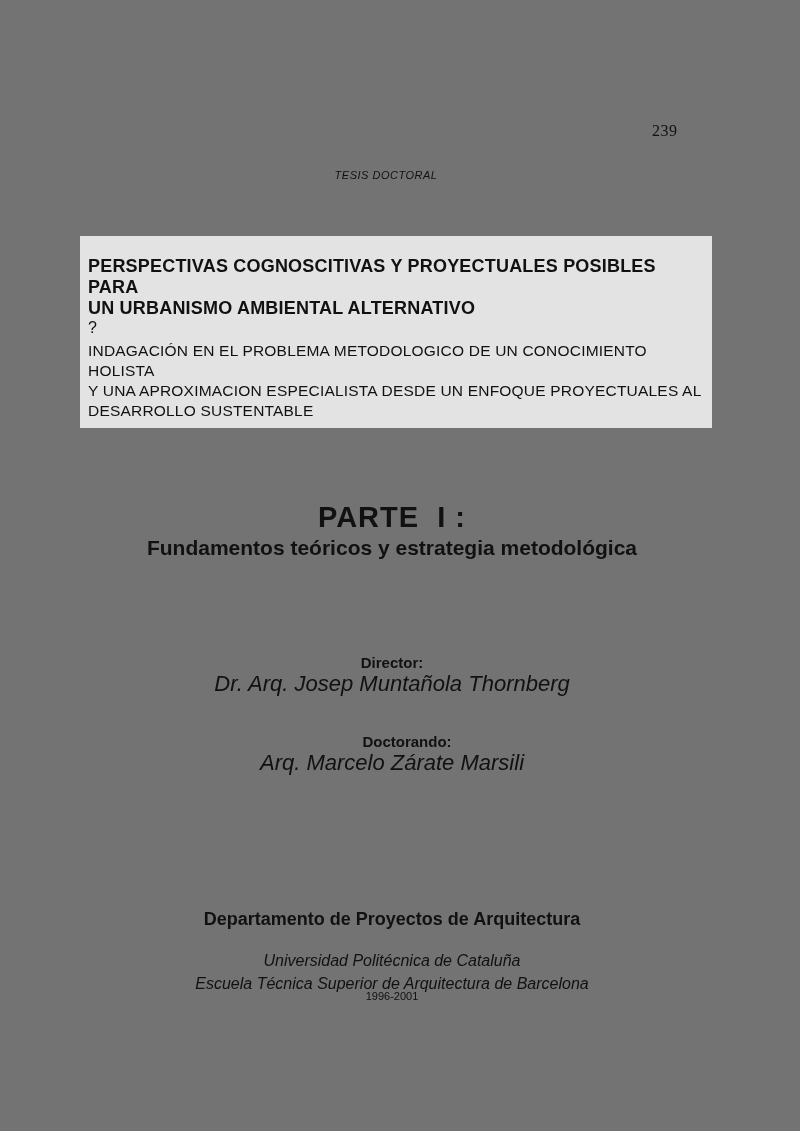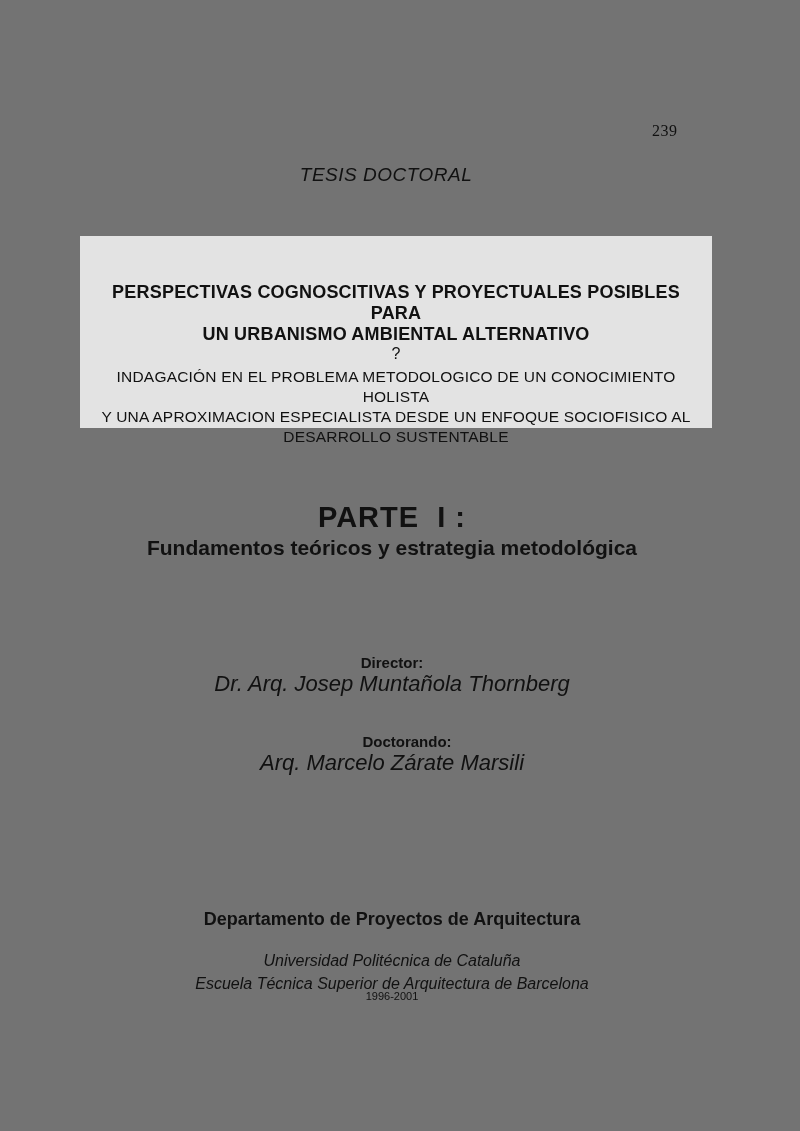--- a/index.html
+++ b/index.html
@@ -26,34 +26,33 @@
     top: 121px;
     left: 652px;
     font-family: "Liberation Serif", serif;
     font-size: 16px;
     line-height: 19px;
     letter-spacing: 0.5px;
   }
   .doc-header {
     top: 165px;
     font-style: italic;
-    font-size: 19px;
+    font-size: 11px;
     line-height: 20px;
     letter-spacing: 0.5px;
     width: 772px;
   }
   .title-box {
     top: 236px;
     left: 80px;
     width: 632px;
     height: 192px;
     background: #e3e3e3;
     box-sizing: border-box;
-    padding: 46px 8px 0 8px;
-    text-align: center;
+    padding: 20px 8px 0 8px;
   }
   .box-title {
     font-weight: bold;
     font-size: 18px;
     line-height: 21px;
     letter-spacing: 0.2px;
   }
   .box-q {
     font-size: 16px;
     line-height: 18px;
@@ -126,21 +125,21 @@
   <div class="abs center doc-header">TESIS DOCTORAL</div>
 
   <div class="abs title-box">
     <div class="box-title">
       <div>PERSPECTIVAS COGNOSCITIVAS Y PROYECTUALES POSIBLES PARA</div>
       <div>UN URBANISMO AMBIENTAL ALTERNATIVO</div>
     </div>
     <div class="box-q">?</div>
     <div class="box-sub">
       <div>INDAGACIÓN EN EL PROBLEMA METODOLOGICO DE UN CONOCIMIENTO HOLISTA</div>
-      <div>Y UNA APROXIMACION ESPECIALISTA DESDE UN ENFOQUE SOCIOFISICO AL</div>
+      <div>Y UNA APROXIMACION ESPECIALISTA DESDE UN ENFOQUE PROYECTUALES AL</div>
       <div>DESARROLLO SUSTENTABLE</div>
     </div>
   </div>
 
   <div class="abs center part-subtitle">Fundamentos teóricos y estrategia metodológica</div>
 
   <div class="abs center part-title">PARTE  I :</div>
 
   <div class="abs center role-label director-label">Director:</div>
 

